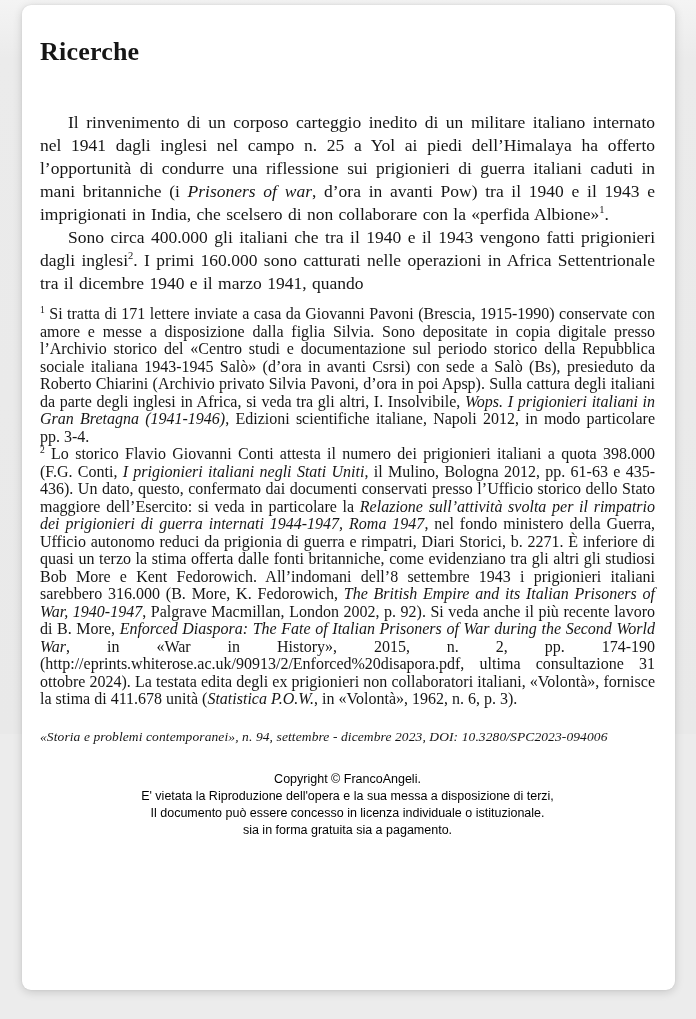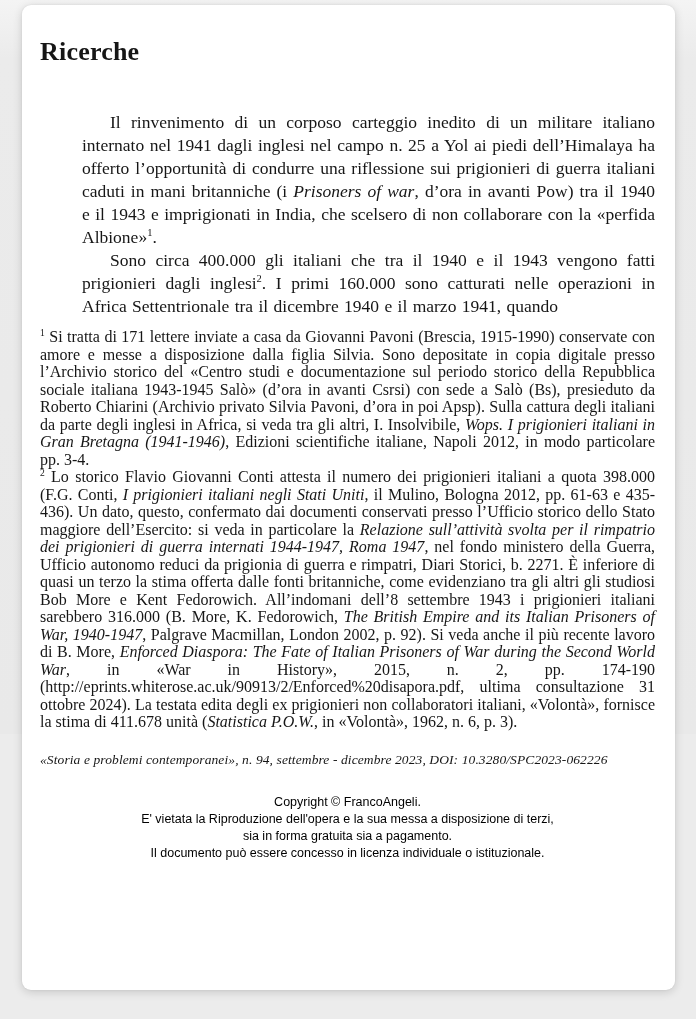--- a/index.html
+++ b/index.html
@@ -47,21 +47,20 @@
   .byline {
     margin-top: 12px;
     font-size: 18px;
   }
   .body-text {
     margin-top: 44px;
     font-size: 17.5px;
     line-height: 23px;
     text-align: justify;
     word-spacing: 1px;
-    margin-left: 42px;
   }
   .body-text p {
     margin: 0;
     text-indent: 28px;
   }
   sup {
     font-size: 0.6em;
     line-height: 0;
     vertical-align: super;
   }
@@ -103,23 +102,23 @@
     <div class="body-text">
       <p><span>Il rinvenimento di un corposo carteggio inedito di un militare italiano internato nel 1941 dagli inglesi nel campo n. 25 a Yol ai piedi dell’Himalaya ha offerto l’opportunità di condurre una riflessione sui prigionieri di guerra italiani caduti in mani britanniche (i </span><em>Prisoners of war</em><span>, d’ora in avanti Pow) tra il 1940 e il 1943 e imprigionati in India, che scelsero di non collaborare con la «perfida Albione»</span><sup>1</sup><span>.</span></p>
       <p><span>Sono circa 400.000 gli italiani che tra il 1940 e il 1943 vengono fatti prigionieri dagli inglesi</span><sup>2</sup><span>. I primi 160.000 sono catturati nelle operazioni in Africa Settentrionale tra il dicembre 1940 e il marzo 1941, quando</span></p>
     </div>
 
     <div class="footnotes">
       <p class="footnote"><sup>1</sup><span><span> Si tratta di 171 lettere inviate a casa da Giovanni Pavoni (Brescia, 1915-1990) conservate con amore e messe a disposizione dalla figlia Silvia. Sono depositate in copia digitale presso l’Archivio storico del «Centro studi e documentazione sul periodo storico della Repubblica sociale italiana 1943-1945 Salò» (d’ora in avanti Csrsi) con sede a Salò (Bs), presieduto da Roberto Chiarini (Archivio privato Silvia Pavoni, d’ora in poi Apsp). Sulla cattura degli italiani da parte degli inglesi in Africa, si veda tra gli altri, I. Insolvibile, </span><em>Wops. I prigionieri italiani in Gran Bretagna (1941-1946)</em><span>, Edizioni scientifiche italiane, Napoli 2012, in modo particolare pp. 3-4.</span></span></p>
       <p class="footnote"><sup>2</sup><span><span> Lo storico Flavio Giovanni Conti attesta il numero dei prigionieri italiani a quota 398.000 (F.G. Conti, </span><em>I prigionieri italiani negli Stati Uniti</em><span>, il Mulino, Bologna 2012, pp. 61-63 e 435-436). Un dato, questo, confermato dai documenti conservati presso l’Ufficio storico dello Stato maggiore dell’Esercito: si veda in particolare la </span><em>Relazione sull’attività svolta per il rimpatrio dei prigionieri di guerra internati 1944-1947, Roma 1947</em><span>, nel fondo ministero della Guerra, Ufficio autonomo reduci da prigionia di guerra e rimpatri, Diari Storici, b. 2271. È inferiore di quasi un terzo la stima offerta dalle fonti britanniche, come evidenziano tra gli altri gli studiosi Bob More e Kent Fedorowich. All’indomani dell’8 settembre 1943 i prigionieri italiani sarebbero 316.000 (B. More, K. Fedorowich, </span><em>The British Empire and its Italian Prisoners of War, 1940-1947</em><span>, Palgrave Macmillan, London 2002, p. 92). Si veda anche il più recente lavoro di B. More, </span><em>Enforced Diaspora: The Fate of Italian Prisoners of War during the Second World War</em><span>, in «War in History», 2015, n. 2, pp. 174-190 (http://eprints.whiterose.ac.uk/90913/2/Enforced%20disapora.pdf, ultima consultazione 31 ottobre 2024). La testata edita degli ex prigionieri non collaboratori italiani, «Volontà», fornisce la stima di 411.678 unità (</span><em>Statistica P.O.W.</em><span>, in «Volontà», 1962, n. 6, p. 3).</span></span></p>
     </div>
 
-    <div class="journal-citation">«Storia e problemi contemporanei», n. 94, settembre - dicembre 2023, DOI: 10.3280/SPC2023-062226</div>
+    <div class="journal-citation">«Storia e problemi contemporanei», n. 94, settembre - dicembre 2023, DOI: 10.3280/SPC2023-094006</div>
 
     <div class="copyright-block">
         <div>Copyright © FrancoAngeli.</div>
         <div>E' vietata la Riproduzione dell'opera e la sua messa a disposizione di terzi,</div>
+        <div>Il documento può essere concesso in licenza individuale o istituzionale.</div>
         <div>sia in forma gratuita sia a pagamento.</div>
-        <div>Il documento può essere concesso in licenza individuale o istituzionale.</div>
       </div>
 
   </div>
 </div>
 
 </body></html>

